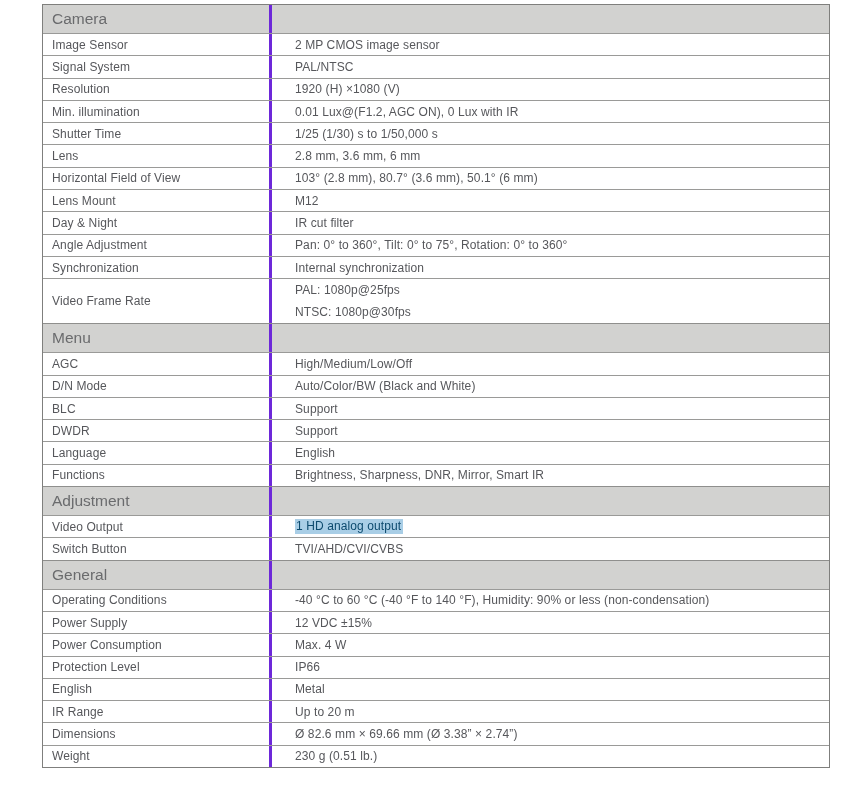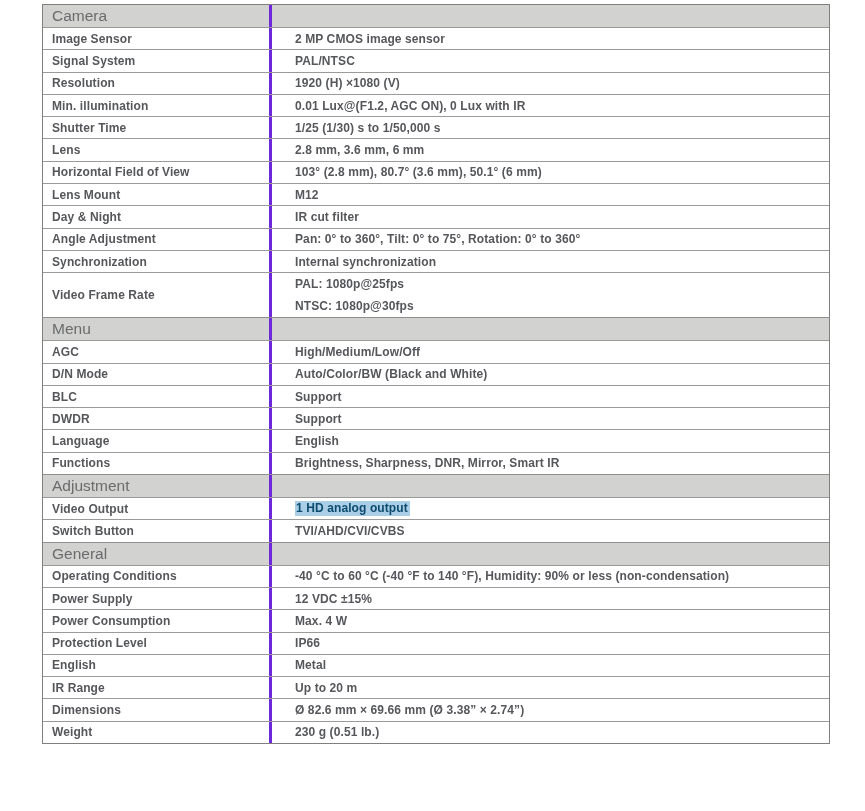--- a/index.html
+++ b/index.html
@@ -21,33 +21,32 @@
     position: absolute;
     left: 42px;
     top: 4px;
     width: 788px;
     background: #ffffff;
     border: 1px solid #7f7f7d;
     box-sizing: border-box;
   }
   .section-row {
     display: flex;
-    height: 22px;
+    height: 28px;
     background: #d2d2d0;
     border-top: 1px solid #8f8f8d;
     align-items: stretch;
   }
   .spec-table > :first-child { border-top: none; }
   .row {
     display: flex;
     height: 21.3px;
     border-top: 1px solid #9a9a98;
     align-items: stretch;
     background: #ffffff;
-    font-weight: bold;
   }
   .row.tall { height: 44px; }
   .c1 {
     width: 226px;
     box-sizing: border-box;
     display: flex;
     align-items: center;
     padding-left: 9px;
     flex: none;
   }

